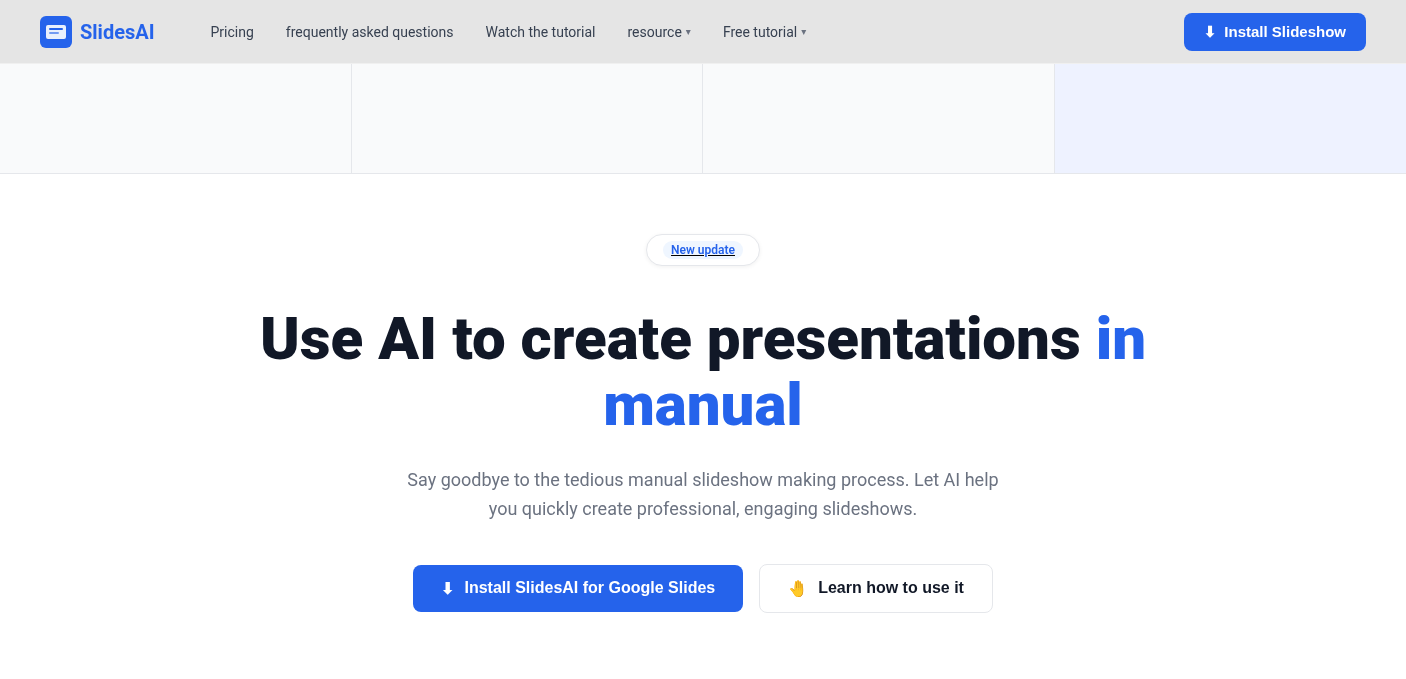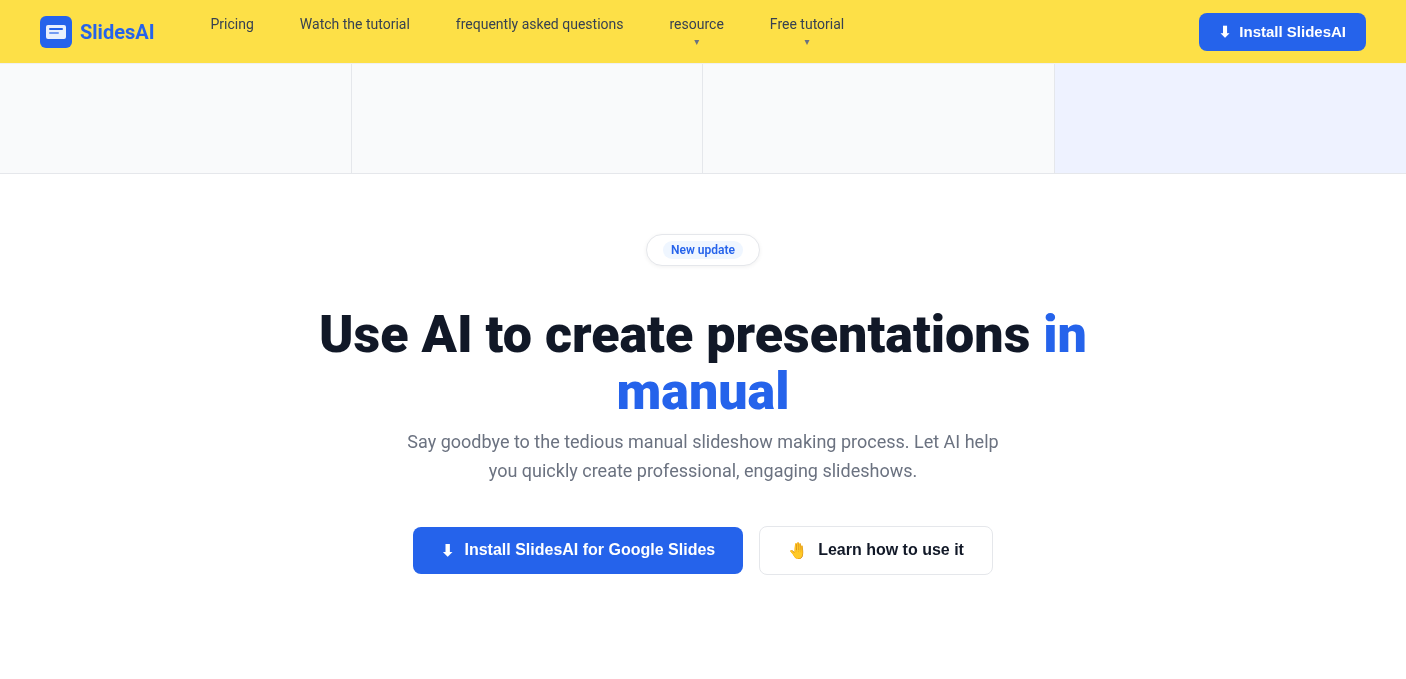--- a/index.html
+++ b/index.html
@@ -15,21 +15,21 @@
       width: 1406px;
       min-height: 679px;
     }
 
     
     .navbar {
       display: flex;
       align-items: center;
       padding: 0 40px;
       height: 64px;
-      background: #fde047;
+      background: #e5e5e5;
       border-bottom: 1px solid #f0f0f0;
       position: relative;
       z-index: 10;
     }
 
     .logo-area {
       display: flex;
       align-items: center;
       gap: 8px;
       margin-right: 40px;
@@ -46,21 +46,22 @@
       font-weight: 700;
       color: #1a1a1a;
     }
 
     .logo-text span {
       color: #2563eb;
     }
 
     .nav-links {
       display: flex;
-      gap: 14px;
+      align-items: center;
+      gap: 0;
       flex: 1;
     }
 
     .nav-link {
       font-size: 14px;
       color: #374151;
       text-decoration: none;
       padding: 8px 16px;
       cursor: pointer;
       white-space: nowrap;
@@ -68,21 +69,20 @@
 
     .nav-link-dropdown {
       display: flex;
       align-items: center;
       gap: 4px;
       font-size: 14px;
       color: #374151;
       padding: 8px 16px;
       cursor: pointer;
       white-space: nowrap;
-      flex-direction: column;
     }
 
     .nav-link-dropdown .chevron {
       font-size: 10px;
       color: #6b7280;
     }
 
     .install-btn {
       display: flex;
       align-items: center;
@@ -113,43 +113,44 @@
     .update-badge {
       display: flex;
       align-items: center;
       gap: 8px;
       background: #ffffff;
       border: 1px solid #e5e7eb;
       border-radius: 999px;
       padding: 6px 16px;
       margin-bottom: 40px;
       box-shadow: 0 1px 4px rgba(0,0,0,0.06);
+      text-decoration: underline;
     }
 
     .badge-new {
       background: #eff6ff;
       color: #2563eb;
       font-size: 12px;
       font-weight: 600;
       padding: 2px 8px;
       border-radius: 999px;
     }
 
     .badge-text {
       font-size: 13px;
       color: #374151;
     }
 
     .hero-title {
-      font-size: 52px;
+      font-size: 60px;
       font-weight: 900;
       color: #111827;
       line-height: 1.1;
       max-width: 900px;
-      margin-bottom: 8px;
+      margin-bottom: 28px;
     }
 
     .hero-title .highlight {
       color: #2563eb;
     }
 
     .hero-subtitle {
       font-size: 18px;
       color: #6b7280;
       max-width: 600px;
@@ -224,35 +225,35 @@
       <rect x="9" y="12" width="14" height="2" rx="1" fill="#2563eb"></rect>
       <rect x="9" y="16" width="10" height="2" rx="1" fill="#2563eb" opacity="0.6"></rect>
     </svg>
     <span class="logo-text">
       <span>Slides</span><span style="color:#2563eb">AI</span>
     </span>
   </a>
 
   <div class="nav-links">
     <a class="nav-link">Pricing</a>
+    <a class="nav-link">frequently asked questions</a>
     <a class="nav-link">Watch the tutorial</a>
-    <a class="nav-link">frequently asked questions</a>
     <div class="nav-link-dropdown">
       <span>resource</span>
       <span class="chevron">▾</span>
     </div>
     <div class="nav-link-dropdown">
       <span>Free tutorial</span>
       <span class="chevron">▾</span>
     </div>
   </div>
 
   <button class="install-btn">
     <span>⬇</span>
-    <span>Install SlidesAI</span>
+    <span>Install Slideshow</span>
   </button>
 </nav>
 
 <div class="slides-grid">
   <div class="slide-cell"></div>
   <div class="slide-cell"></div>
   <div class="slide-cell"></div>
   <div class="slide-cell" style="background:#eef2ff;"></div>
 </div>
 

